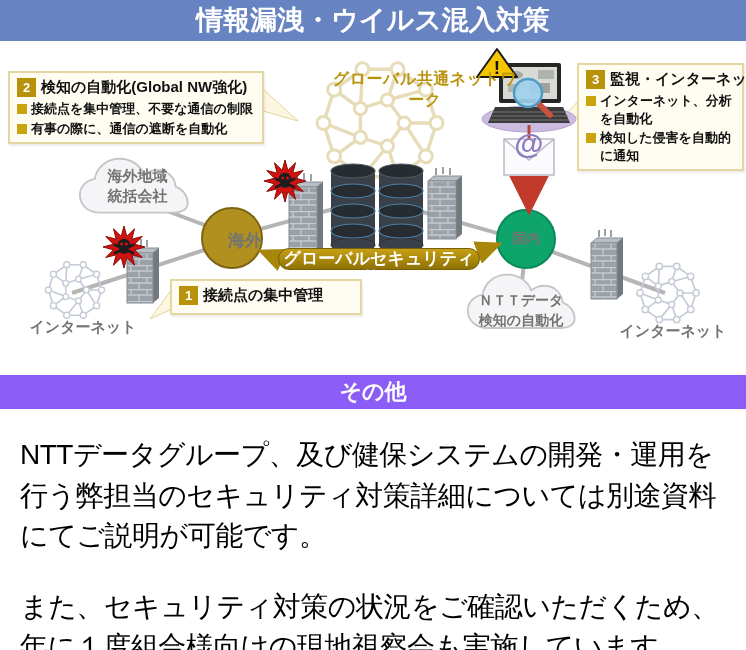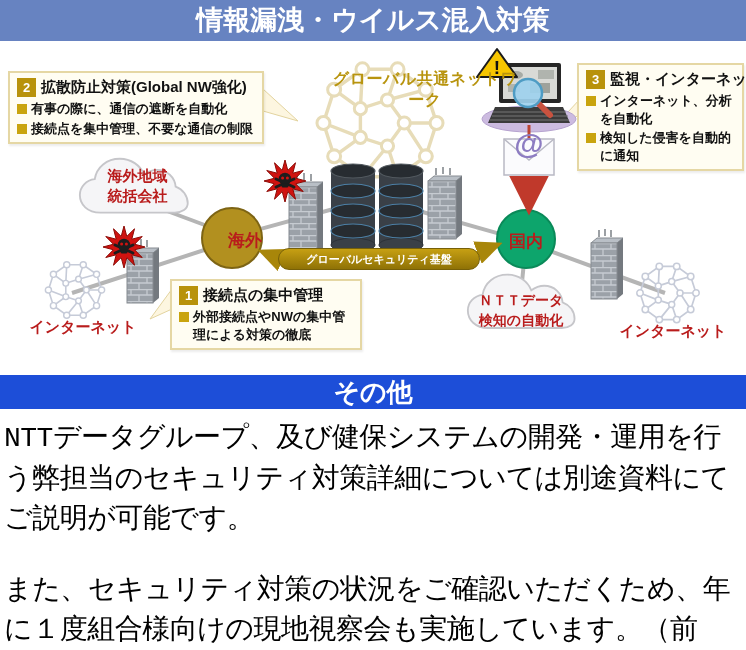--- a/index.html
+++ b/index.html
@@ -2,48 +2,48 @@
 <html><head>
 <meta charset="utf-8">
 <style>
   html,body{margin:0;padding:0;background:#fff;}
   body{font-family:"Liberation Sans","DejaVu Sans",sans-serif;}
   .page{position:relative;width:746px;height:650px;background:#fff;overflow:hidden;}
 
   
   .banner{position:absolute;left:0;width:746px;text-align:center;color:#fff;font-weight:bold;}
   .banner.blue{top:0;height:41px;line-height:41px;font-size:27px;background:#6783c1;}
-  .banner.gray{top:375px;height:34px;line-height:34px;font-size:26px;background:#1d4ed8;}
+  .banner.gray{top:375px;height:34px;line-height:34px;font-size:22px;background:#8b5cf6;}
 
   
   .diagram{position:absolute;left:0;top:41px;width:746px;height:334px;background:#fff;}
   .diagram svg{position:absolute;left:0;top:0;}
 
   .net-label{position:absolute;left:288px;top:28px;width:200px;text-align:center;
     font-size:16px;font-weight:bold;color:#b8940e;letter-spacing:0.5px;margin-left:37px;}
 
   .info-box{position:absolute;background:#fffdf2;border:2px solid #e5d7a4;
     box-shadow:1px 2px 2px rgba(0,0,0,0.08);padding:5px 7px;box-sizing:border-box;}
   .box-title{display:flex;align-items:center;font-size:15px;font-weight:bold;color:#111;
     margin-bottom:3px;white-space:nowrap;}
   .num-badge{flex:none;width:19px;height:19px;line-height:19px;margin-right:5px;
     background:#b8920b;color:#fff;font-size:13px;font-weight:bold;text-align:center;}
   .bullet{display:flex;font-size:13px;font-weight:bold;color:#111;line-height:1.35;margin-top:2px;}
   .sq{flex:none;width:10px;height:10px;background:#c9a40e;margin:4px 4px 0 0;}
 
-  .node-label{position:absolute;font-weight:bold;color:#b91c1c;text-align:center;}
+  .node-label{position:absolute;font-weight:bold;color:#737373;text-align:center;}
 
   .pill{position:absolute;left:278px;top:207px;width:202px;height:22px;border-radius:11px;
     background:linear-gradient(#c7a013,#8f7206);border:1px solid #776008;box-sizing:border-box;
-    color:#fff;font-size:11px;font-weight:bold;text-align:center;line-height:20px;}
+    color:#fff;font-size:17px;font-weight:bold;text-align:center;line-height:20px;}
 
   
   .bodytext{position:absolute;left:0;top:409px;width:746px;padding:10px 6px 0 4px;box-sizing:border-box;
     font-size:28px;line-height:1.45;color:#000;letter-spacing:-0.5px;}
-  .bodytext p{margin:0;font-family:Liberation Mono, monospace;}
+  .bodytext p{margin:16px;}
   .bodytext p + p{margin-top:30px;}
 </style>
 </head>
 <body>
 
 <div class="page">
 
   <div class="banner blue">情報漏洩・ウイルス混入対策</div>
 
   <div class="diagram">
@@ -210,29 +210,29 @@
         <text x="529" y="113" font-size="30" font-weight="bold" fill="#8d7cc2" text-anchor="middle" font-family="Liberation Sans, DejaVu Sans, sans-serif">@</text>
         <line x1="529" y1="138" x2="529" y2="162" stroke="#c0392b" stroke-width="5" marker-end="url(#redarrow)"></line>
       </g>
     </svg>
 
     <div class="net-label">グローバル共通ネットワーク</div>
 
     <div class="info-box" style="left:8px;top:30px;width:256px;">
       <div class="box-title">
         <span class="num-badge">2</span>
-        <span>拡散防止対策(Global NW強化)</span>
+        <span>検知の自動化(Global NW強化)</span>
       </div>
       <div class="bullet">
           <span class="sq"></span>
+          <span>接続点を集中管理、不要な通信の制限</span>
+        </div>
+      <div class="bullet">
+          <span class="sq"></span>
           <span>有事の際に、通信の遮断を自動化</span>
-        </div>
-      <div class="bullet">
-          <span class="sq"></span>
-          <span>接続点を集中管理、不要な通信の制限</span>
         </div>
     </div>
 
     <div class="info-box" style="left:577px;top:22px;width:167px;">
       <div class="box-title">
         <span class="num-badge">3</span>
         <span>監視・インターネット</span>
       </div>
       <div class="bullet">
           <span class="sq"></span>
@@ -242,33 +242,29 @@
           <span class="sq"></span>
           <span>検知した侵害を自動的に通知</span>
         </div>
     </div>
 
     <div class="info-box" style="left:170px;top:238px;width:192px;">
       <div class="box-title">
         <span class="num-badge">1</span>
         <span>接続点の集中管理</span>
       </div>
-      <div class="bullet">
-          <span class="sq"></span>
-          <span>外部接続点やNWの集中管理による対策の徹底</span>
-        </div>
     </div>
 
     <div class="node-label" style="left:95px;top:125px;width:85px;font-size:15px;line-height:1.35;">
       <div>海外地域</div>
       <div>統括会社</div>
     </div>
 
     <div class="node-label" style="left:202px;top:188px;width:60px;font-size:17px;text-align:right;">海外</div>
-    <div class="node-label" style="left:496px;top:189px;width:60px;font-size:17px;">国内</div>
+    <div class="node-label" style="left:496px;top:189px;width:60px;font-size:14px;">国内</div>
 
     <div class="pill">グローバルセキュリティ基盤</div>
 
     <div class="node-label" style="left:466px;top:250px;width:110px;font-size:14px;line-height:1.4;">
       <div>ＮＴＴデータ</div>
       <div>検知の自動化</div>
     </div>
 
     <div class="node-label" style="left:28px;top:277px;width:110px;font-size:15px;">インターネット</div>
     <div class="node-label" style="left:618px;top:281px;width:110px;font-size:15px;">インターネット</div>

